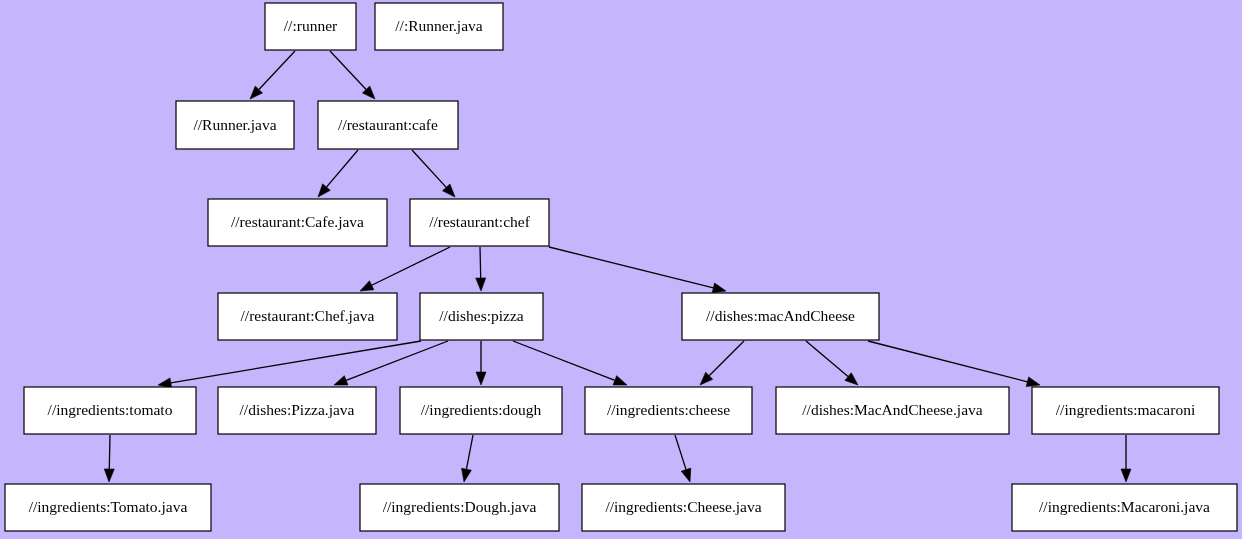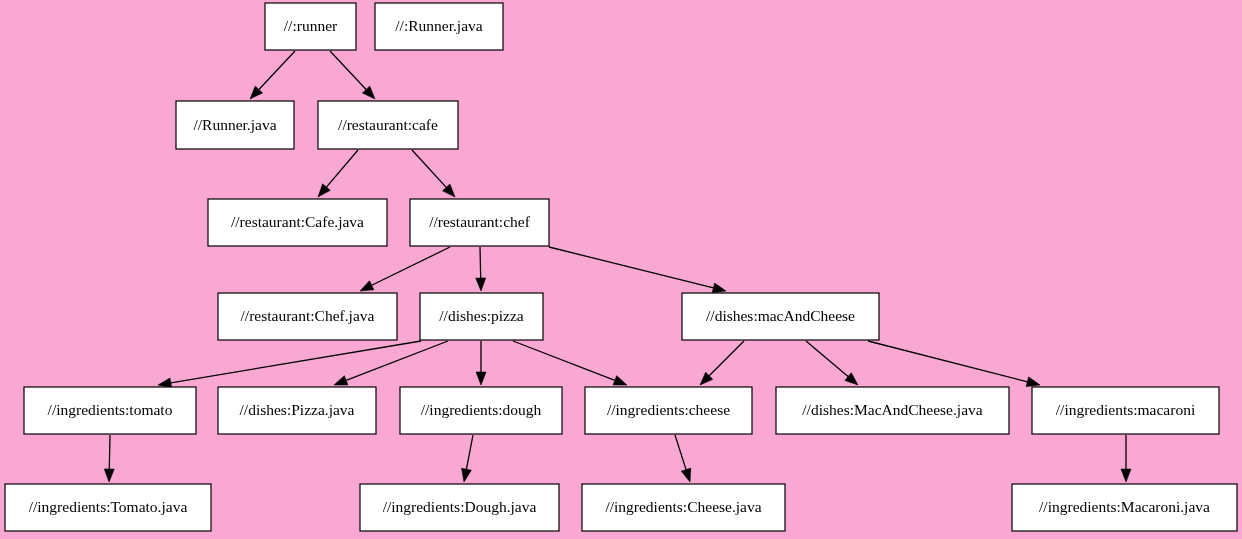--- a/index.html
+++ b/index.html
@@ -4,21 +4,21 @@
 <style>
   html, body {
     margin: 0;
     padding: 0;
     background: #ffffff;
   }
   #graph-root {
     position: relative;
     width: 1242px;
     height: 539px;
-    background: #f9a8d4;
+    background: #c4b5fd;
     font-family: "Liberation Serif", "DejaVu Serif", serif;
     overflow: hidden;
   }
   #graph-svg {
     position: absolute;
     top: 0;
     left: 0;
     width: 1242px;
     height: 539px;
     display: block;

